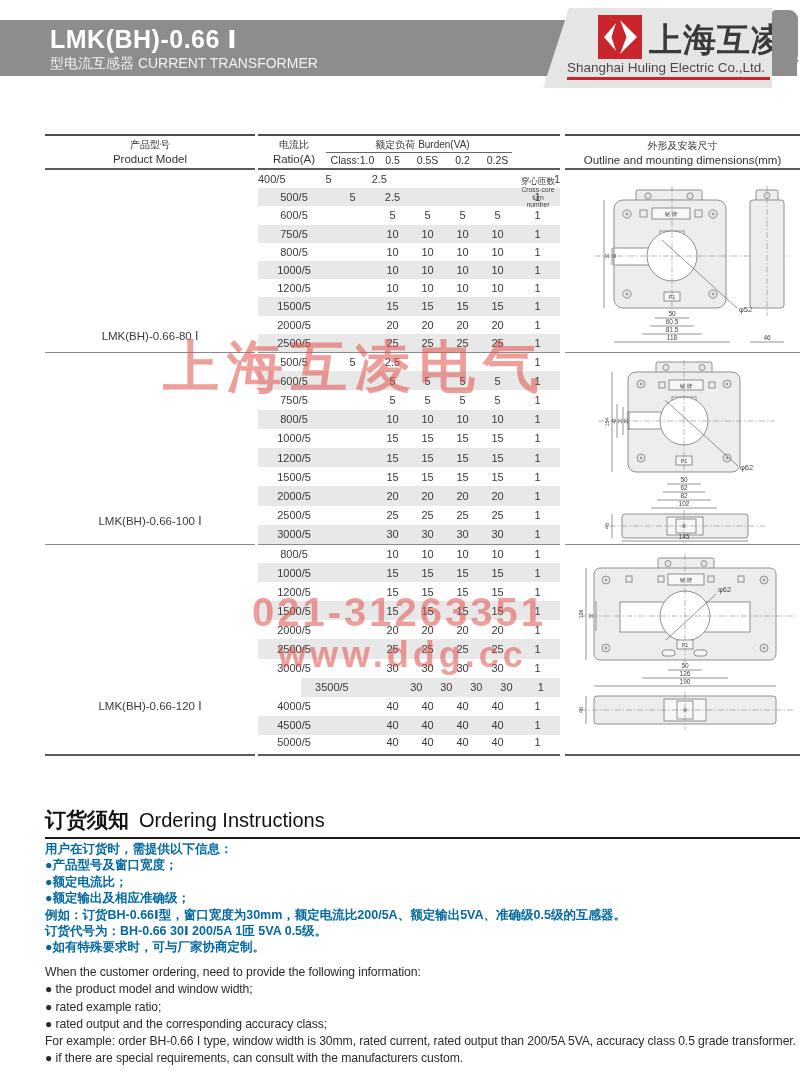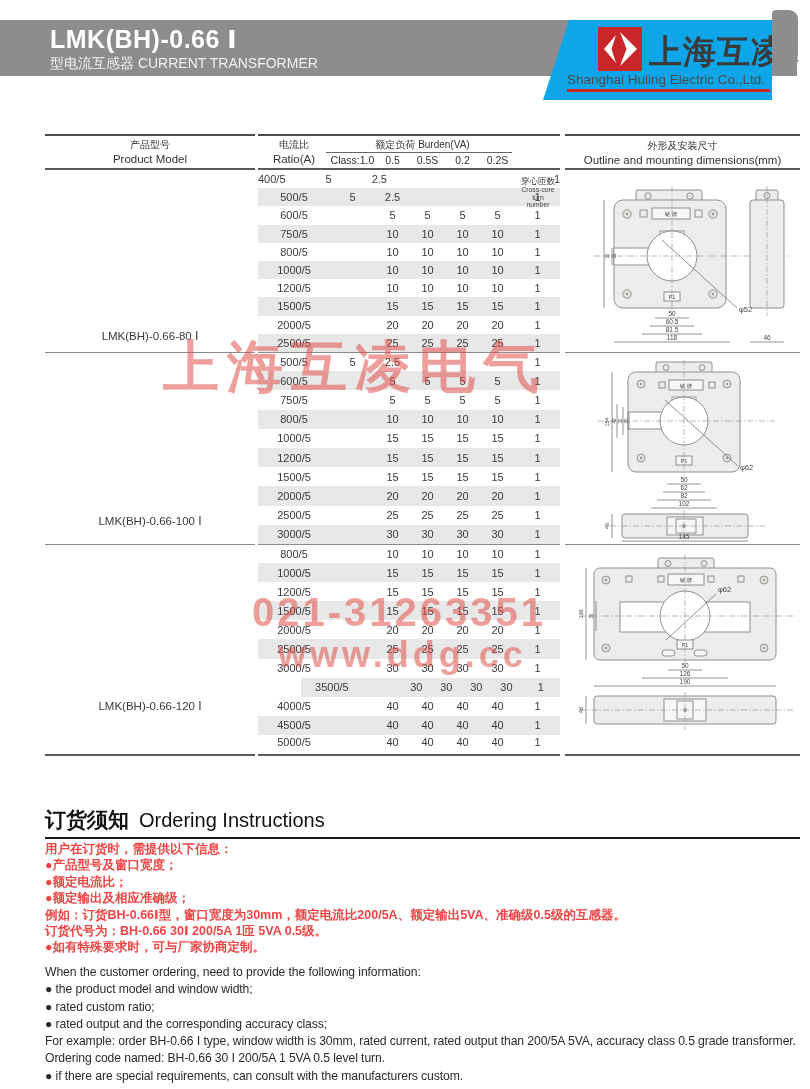--- a/index.html
+++ b/index.html
@@ -4,21 +4,21 @@
 <style>
   html,body{margin:0;padding:0;background:#fff;}
   #sheet{position:relative;width:810px;height:1089px;background:#fff;overflow:hidden;
          font-family:"Liberation Sans","DejaVu Sans",sans-serif;color:#333;}
   
   .band{position:absolute;left:0;top:20px;width:797px;height:56px;background:#8d8d8d;z-index:1;}
   .band .title{position:absolute;left:50px;top:5px;font-size:25px;font-weight:700;color:#fff;letter-spacing:.5px;}
   .band .subtitle{position:absolute;left:50px;top:35px;font-size:14px;color:#f1f1f1;}
   .corner-tab{position:absolute;left:772px;top:10px;width:26px;height:54px;background:#8d8d8d;border-radius:4px 9px 9px 4px;z-index:1;}
   .swoosh{position:absolute;left:748px;top:58px;z-index:1;}
-  .logo-panel{position:absolute;left:543px;top:20px;width:229px;height:80px;background:#0ea5e9;z-index:2;
+  .logo-panel{position:absolute;left:543px;top:8px;width:229px;height:80px;background:#e5e5e5;z-index:2;
               clip-path:polygon(26px 0,100% 0,100% 100%,0 100%);}
   .logo-mark{position:absolute;left:55px;top:7px;width:44px;height:44px;}
   .brand-zh{position:absolute;left:106px;top:10px;font-size:33px;font-weight:700;color:#3a3a3a;letter-spacing:1px;white-space:nowrap;}
   .brand-en{position:absolute;left:24px;top:52px;font-size:13.5px;color:#4a4a4a;white-space:nowrap;}
   .brand-line{position:absolute;left:24px;top:69px;width:203px;height:2.5px;background:#c9252b;}
   
   .hline{position:absolute;height:1px;background:#8a8a8a;z-index:2;}
   .hline.dark{height:2px;background:#4c4c4c;}
   .hline.med{height:1.5px;background:#5a5a5a;}
   .hdr{position:absolute;text-align:center;color:#333;z-index:2;}
@@ -59,21 +59,21 @@
   .t4{font-size:4.5px;text-anchor:middle;}
   .t5{font-size:5.5px;text-anchor:middle;}
   .t6{font-size:6.5px;text-anchor:middle;}
   .t7{font-size:7.5px;}
   
   .ord-title{position:absolute;left:45px;top:806px;z-index:2;white-space:nowrap;}
   .ord-title .zh{font-size:21px;font-weight:700;color:#111;}
   .ord-title .en{font-size:20px;font-weight:500;color:#111;margin-left:10px;}
   .ord-rule{position:absolute;left:45px;top:837px;width:755px;height:2px;background:#1a1a1a;z-index:2;}
   .zhlines{position:absolute;left:45px;top:841px;width:760px;z-index:2;}
-  .zhlines .line{font-size:12.5px;font-weight:600;color:#ef4444;height:16.4px;line-height:16.4px;white-space:nowrap;}
+  .zhlines .line{font-size:12.5px;font-weight:600;color:#0369a1;height:16.4px;line-height:16.4px;white-space:nowrap;}
   .enlines{position:absolute;left:45px;top:964px;width:765px;z-index:2;}
   .enlines .line{font-size:12.2px;color:#2b2b2b;height:17.3px;line-height:17.3px;white-space:nowrap;letter-spacing:-0.1px;}
 </style>
 </head>
 <body>
 
 <div id="sheet">
 
   <div class="band">
     <div class="title">LMK(BH)-0.66 Ⅰ</div>
@@ -606,20 +606,19 @@
       <div class="line">●产品型号及窗口宽度；</div>
       <div class="line">●额定电流比；</div>
       <div class="line">●额定输出及相应准确级；</div>
       <div class="line">例如：订货BH-0.66Ⅰ型，窗口宽度为30mm，额定电流比200/5A、额定输出5VA、准确级0.5级的互感器。</div>
       <div class="line">订货代号为：BH-0.66 30Ⅰ 200/5A 1匝 5VA 0.5级。</div>
       <div class="line">●如有特殊要求时，可与厂家协商定制。</div>
     </div>
   <div class="enlines">
       <div class="line">When the customer ordering, need to provide the following information:</div>
       <div class="line">● the product model and window width;</div>
-      <div class="line">● rated custom ratio;</div>
+      <div class="line">● rated example ratio;</div>
       <div class="line">● rated output and the corresponding accuracy class;</div>
       <div class="line">For example: order BH-0.66 Ⅰ type, window width is 30mm, rated current, rated output than 200/5A 5VA, accuracy class 0.5 grade transformer.</div>
-      <div class="line">Ordering code named: BH-0.66 30 Ⅰ 200/5A 1 5VA 0.5 level turn.</div>
       <div class="line">● if there are special requirements, can consult with the manufacturers custom.</div>
     </div>
 
 </div>
 
 </body></html>

